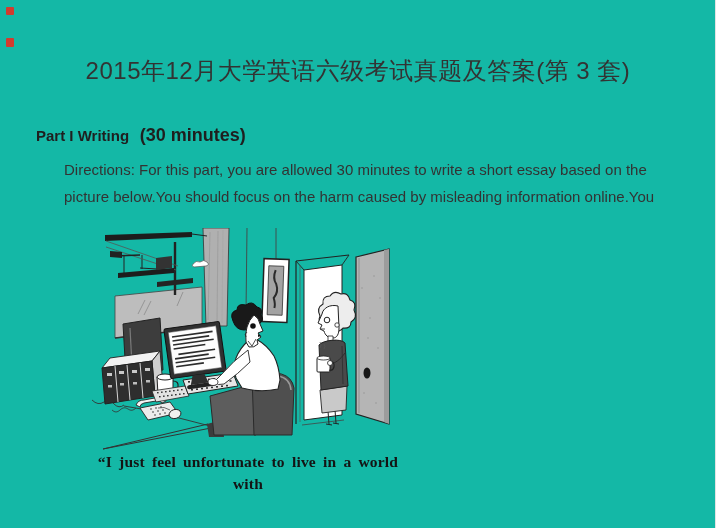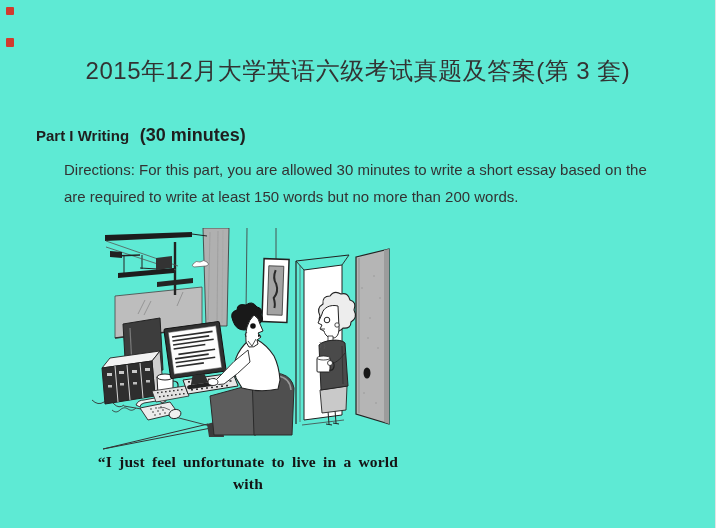--- a/index.html
+++ b/index.html
@@ -1,17 +1,17 @@
 <!DOCTYPE html>
 <html><head>
 <meta charset="utf-8">
 <style>
   html,body{margin:0;padding:0;background:#ffffff;}
   .page{
-    position:relative;width:716px;height:528px;background:#5eead4;overflow:hidden;
+    position:relative;width:716px;height:528px;background:#14b8a6;overflow:hidden;
     font-family:"Liberation Sans",sans-serif;color:#333333;
     border-right:1px solid #e3e3e3;box-sizing:border-box;
   }
   .red-mark{position:absolute;left:6px;width:8px;background:#d23b2f;border-radius:1px;}
   .red-mark.m1{top:7px;height:8px;}
   .red-mark.m2{top:38px;height:9px;}
   .doc-title{
     position:absolute;top:55px;left:0;width:716px;margin:0;
     text-align:center;font-size:24px;font-weight:400;color:#333333;letter-spacing:.5px;
   }
@@ -44,21 +44,21 @@
 
   <h1 class="doc-title">2015年12月大学英语六级考试真题及答案(第 3 套)</h1>
 
   <h2 class="section-heading">
     <span class="part-label">Part I Writing</span>
     <span class="duration">(30 minutes)</span>
   </h2>
 
   <p class="directions">
     <span>Directions: For this part, you are allowed 30 minutes to write a short essay based on the</span>
-    <span>are required to write at least 150 words but no more than 200 words.</span>
+    <span>picture below.You should focus on the harm caused by misleading information online.You</span>
   </p>
 
   <figure class="cartoon-figure">
     <svg width="342" height="222" viewBox="0 0 342 222" role="img" aria-label="Black-and-white cartoon: a man at an office desk with computer, books, mug and phone turns toward a woman holding a steaming mug in an open doorway">
 
       <g>
         <polygon points="113,0 139,0 137,98 116,98" fill="#b0b0b0" stroke="#333" stroke-width="0.8"></polygon>
         <line x1="120" y1="4" x2="118" y2="92" stroke="#989898" stroke-width="0.7"></line>
         <line x1="128" y1="3" x2="127" y2="94" stroke="#989898" stroke-width="0.7"></line>
         <line x1="133" y1="2" x2="132" y2="95" stroke="#a6a6a6" stroke-width="0.7"></line>

